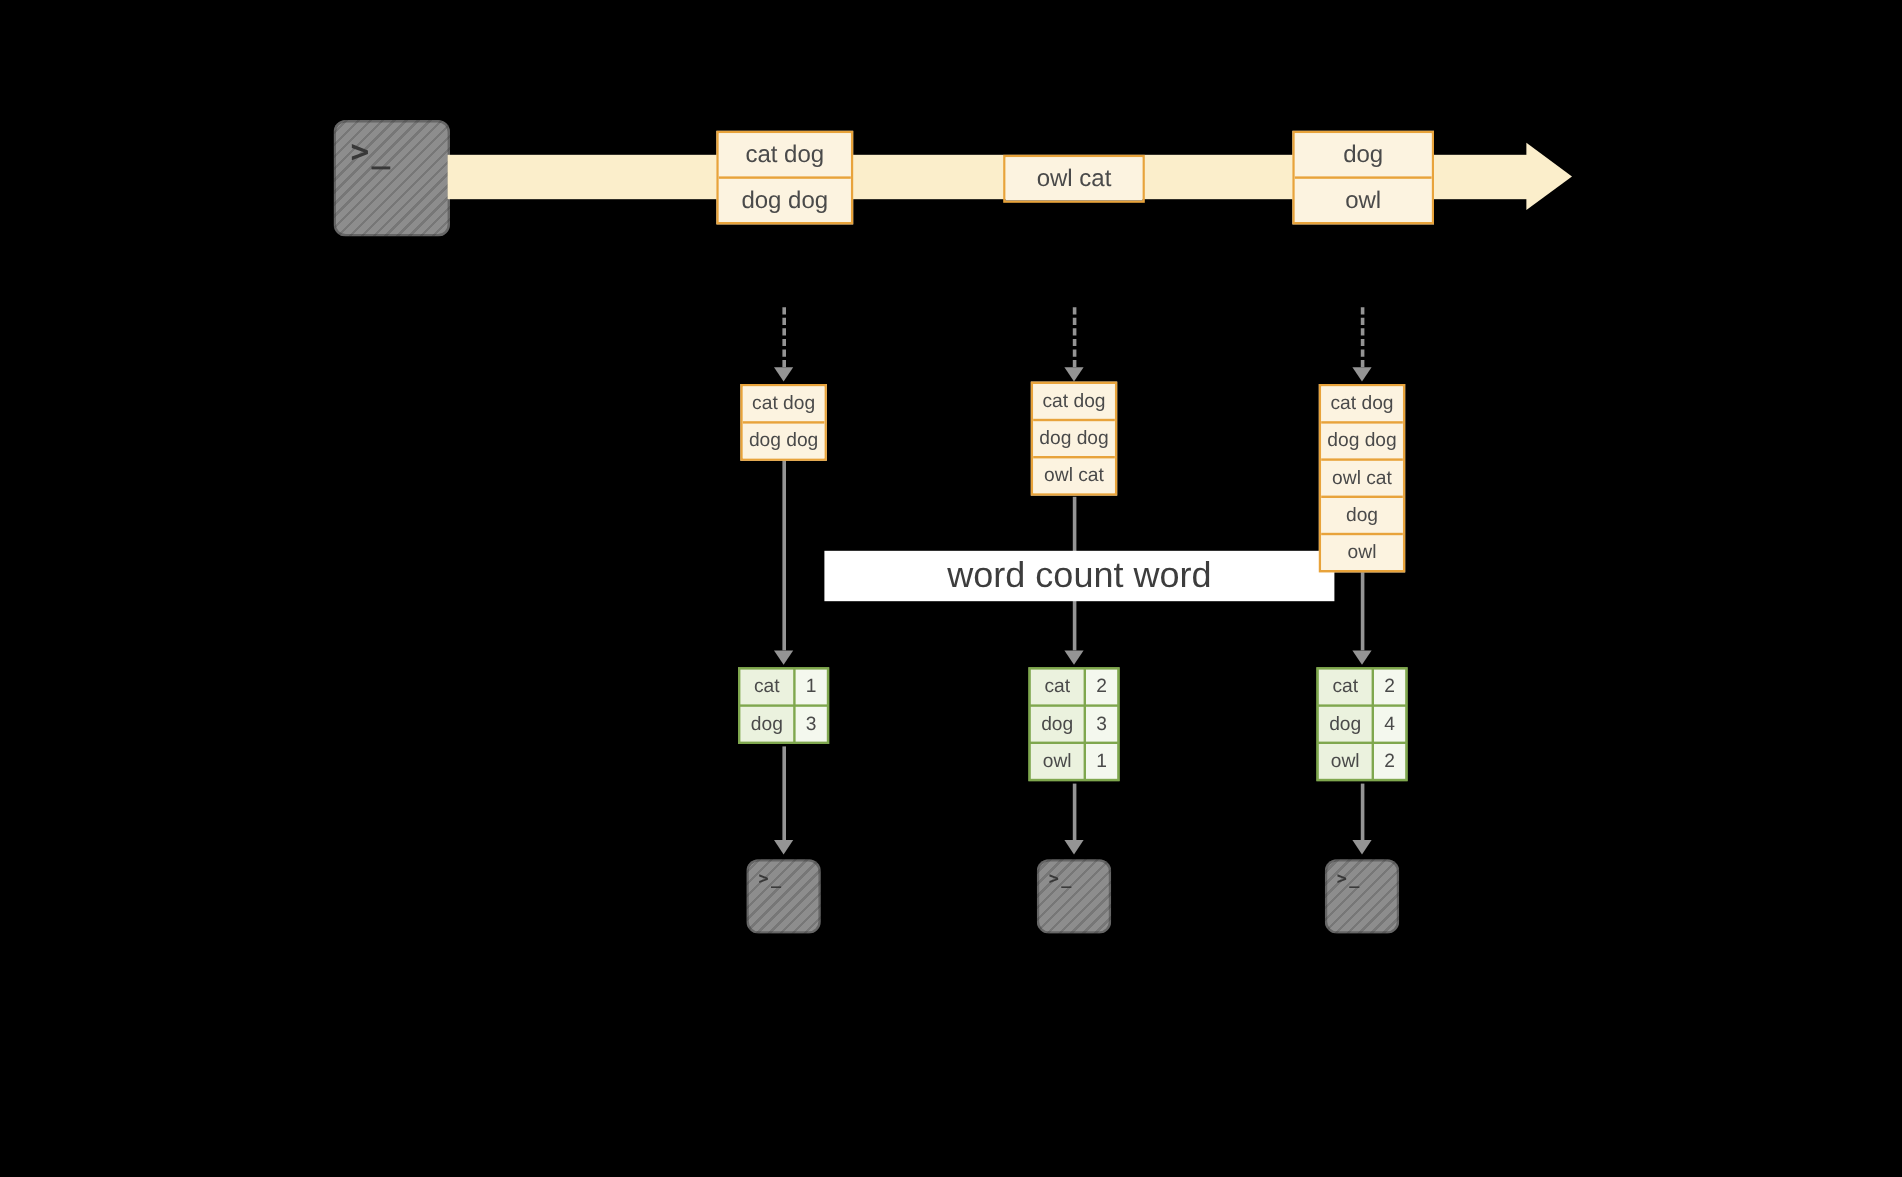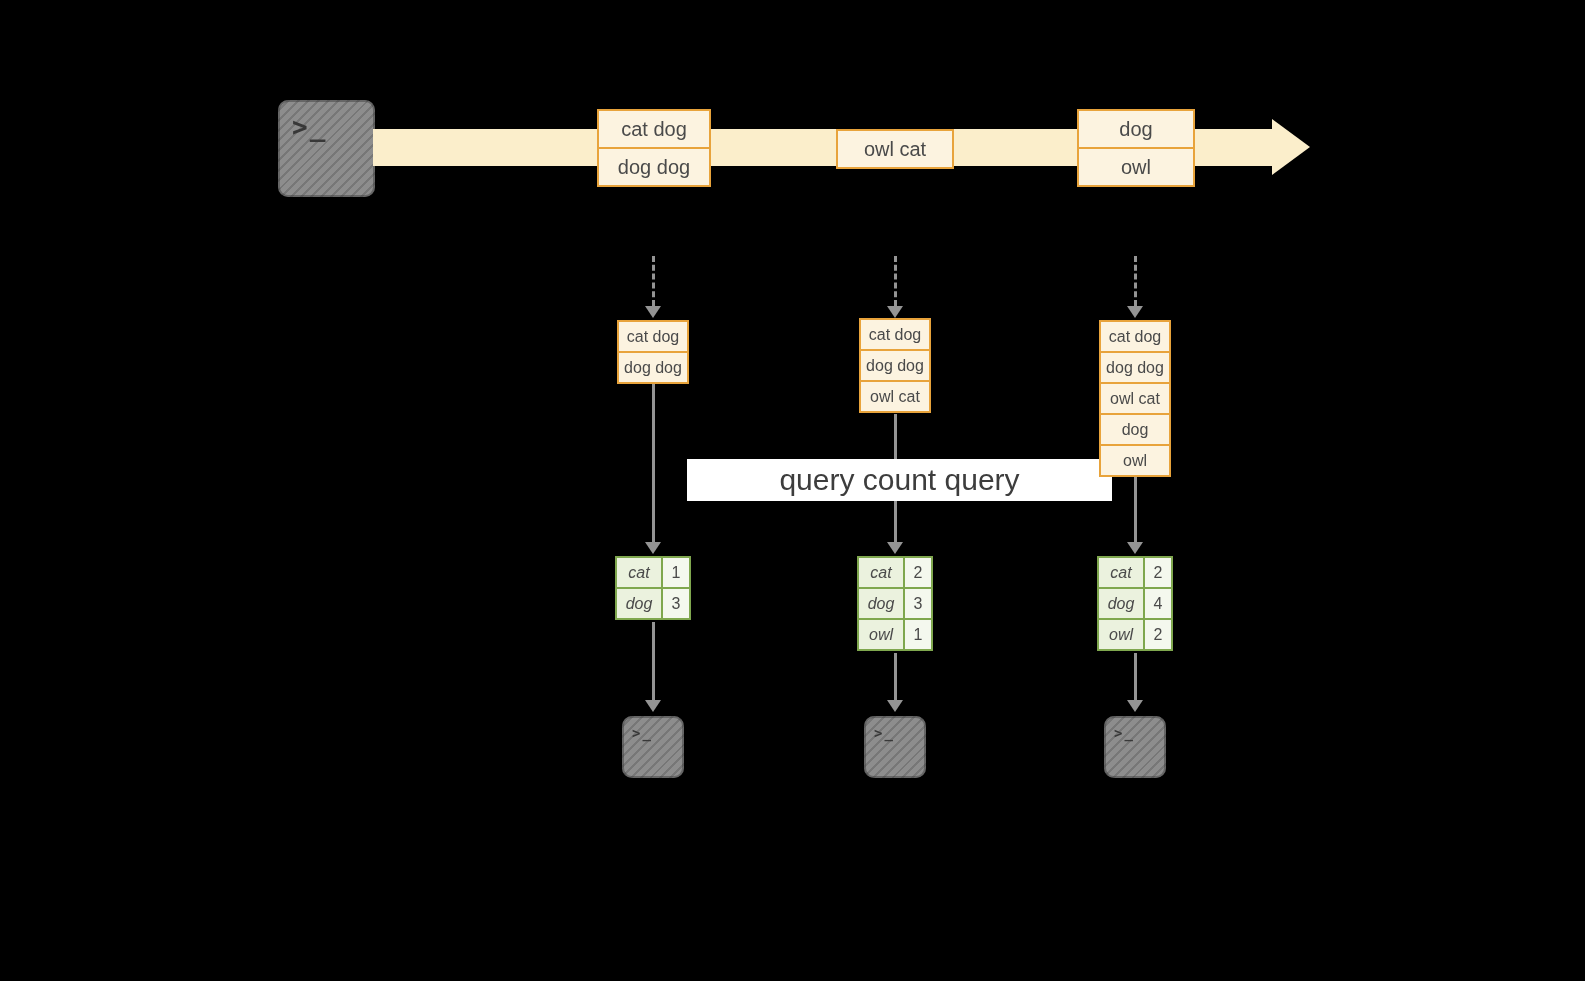--- a/index.html
+++ b/index.html
@@ -58,21 +58,21 @@
   }
   .query-box .label { font-size:30px; color:var(--query-text,#3d3d3d); }
 
   
   .result-table {
     position:absolute; border:2px solid var(--result-border,#7fa74e);
     background:var(--result-border,#7fa74e);
     display:grid; grid-template-columns:44px 26px; gap:2px; z-index:2;
   }
   .rcell { height:29px; line-height:29px; text-align:center; font-size:16px; color:#4a4a4a; }
-  .rcell.word { background:var(--result-fill,#ebf2de);font-style:italic; }
+  .rcell.word { background:var(--result-fill,#ebf2de); }
   .rcell.count { background:var(--result-count-fill,#f4f8ee); }
 </style>
 </head>
 <body>
 
 <div class="canvas">
 
   <div class="terminal big" style="left:278px;top:100px;">
     <span class="glyph">&gt;_</span>
   </div>
@@ -112,21 +112,21 @@
   <div class="v-arrow" style="left:887px;top:414px;height:140px;">
       <div class="shaft"></div>
       <div class="head"></div>
     </div>
   <div class="v-arrow" style="left:1127px;top:477px;height:77px;">
       <div class="shaft"></div>
       <div class="head"></div>
     </div>
 
   <div class="query-box">
-    <span class="label">query count query</span>
+    <span class="label">word count word</span>
   </div>
 
   <div class="snapshot" style="left:617px;top:320px;">
     <div class="snap-row">cat dog</div>
     <div class="snap-row">dog dog</div>
   </div>
   <div class="snapshot" style="left:859px;top:318px;">
     <div class="snap-row">cat dog</div>
     <div class="snap-row">dog dog</div>
     <div class="snap-row">owl cat</div>

